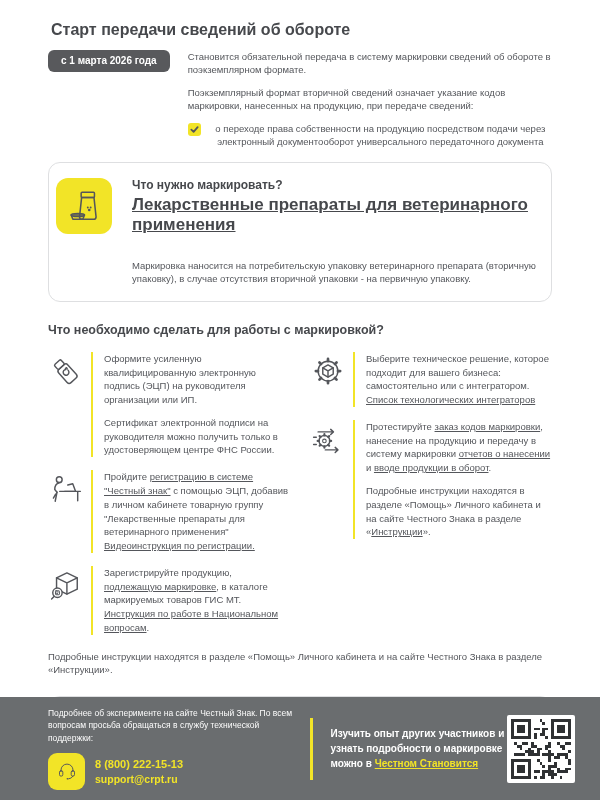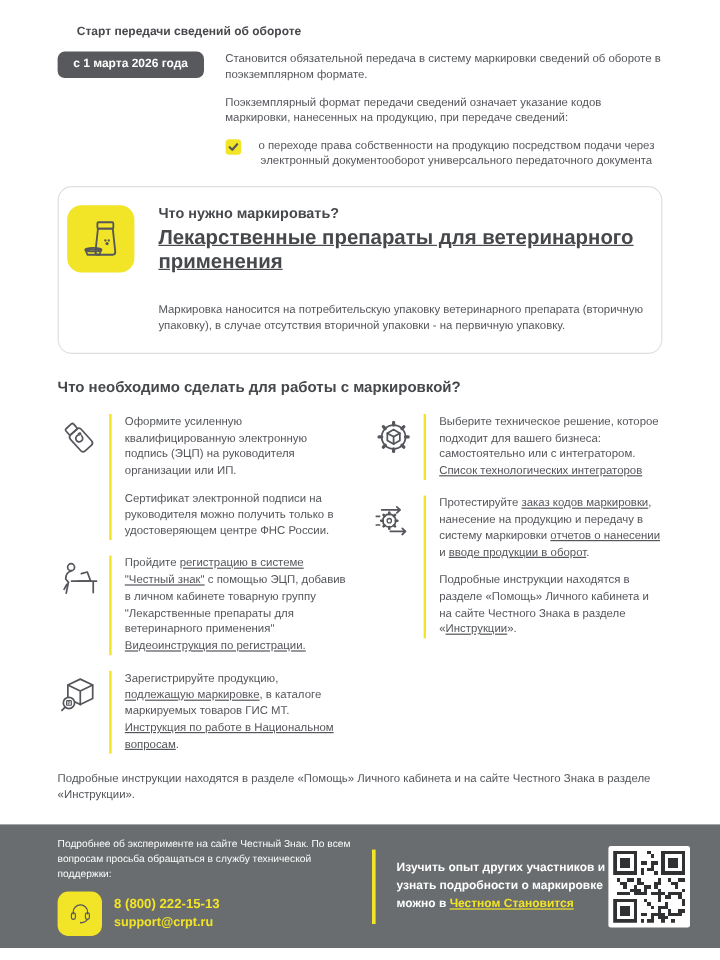--- a/index.html
+++ b/index.html
@@ -2,21 +2,21 @@
 <html lang="ru"><head>
 <meta charset="utf-8">
 <style>
   * { margin:0; padding:0; box-sizing:border-box; }
   body { background:#e8e8e8; font-family:"Liberation Sans", sans-serif; }
   .page { position:relative; width:600px; height:800px; background:#ffffff; margin:0 auto;
           color:#54565B; overflow:hidden; }
   .content { padding:21px 48px 0 48px; }
 
   
-  h1 { font-size:10px; font-weight:bold; color:#46484C; margin:0 16px 11px; }
+  h1 { font-size:16px; font-weight:bold; color:#46484C; margin:0 3px 11px; }
   .intro-row { display:flex; gap:18px; }
   .badge { background:#58595C; color:#fff; font-size:10px; font-weight:bold;
            padding:5px 13px 6px; border-radius:6px; white-space:nowrap; height:fit-content; }
   .intro-text { flex:1; max-width:392px; }
   .intro-text p { font-size:9.5px; line-height:1.42; margin:0 0 9px; }
   .bullet { display:flex; gap:8px; align-items:flex-start; margin-top:3px;text-align:center; }
   .check { flex:none; width:13px; height:13px; background:#F2E427; border-radius:3px;
            display:flex; align-items:center; justify-content:center; margin-top:1px; }
   .bullet p { margin:0; }
 
@@ -42,21 +42,21 @@
   .step-text p:last-child { margin-bottom:0; }
   .u { text-decoration:underline; }
 
   .note { font-size:9.5px; line-height:1.45; margin-top:15px; max-width:500px; }
 
   
   .warning { margin-top:19px; align-items:center; padding:15px 22px; gap:19px; }
   .warning-text { font-size:11px; font-weight:bold; color:#46484C; line-height:1.45; }
 
   
-  .footer { position:absolute; left:0; right:0; bottom:10px; height:103px; background:#6A6D6F;
+  .footer { position:absolute; left:0; right:0; bottom:0; height:103px; background:#6A6D6F;
             display:flex; align-items:center; padding:0 42px 0 48px; }
   .f-left { width:252px; flex:none; }
   .f-support { color:#fdfdfd; font-size:8.5px; line-height:1.45; margin-bottom:9px; }
   .f-contact { display:flex; gap:10px; align-items:center; }
   .f-icon { flex:none; width:37px; height:37px; background:#F2E427; border-radius:9px;
             display:flex; align-items:center; justify-content:center; }
   .f-phone { color:#F2E427; font-weight:bold; font-size:11px; line-height:1.35; }
   .f-email { color:#F2E427; font-weight:bold; font-size:10.5px; line-height:1.35; }
   .f-divider { flex:none; width:2.5px; height:62px; background:#F2E427; margin:0 18px 0 10px; }
   .f-mid { width:176px; flex:none; color:#fff; font-weight:bold; font-size:10px; line-height:1.5; }
@@ -71,21 +71,21 @@
 
 <div class="page">
   <div class="content">
 
     <h1>Старт передачи сведений об обороте</h1>
 
     <div class="intro-row">
       <div class="badge">с 1 марта 2026 года</div>
       <div class="intro-text">
         <p>Становится обязательной передача в систему маркировки сведений об обороте в поэкземплярном формате.</p>
-        <p>Поэкземплярный формат передачи сведений означает указание кодов маркировки, нанесенных на продукцию, при передаче сведений:</p>
+        <p>Поэкземплярный формат вторичной сведений означает указание кодов маркировки, нанесенных на продукцию, при передаче сведений:</p>
         <div class="bullet">
           <span class="check">
             <svg class="ic" width="9" height="9" viewBox="0 0 10 10" style="stroke-width:2">
                 <path d="M1.5 5.2 L4 7.6 L8.5 2.4"></path>
               </svg>
           </span>
           <p>о переходе права собственности на продукцию посредством подачи через электронный документооборот универсального передаточного документа</p>
         </div>
       </div>
     </div>

